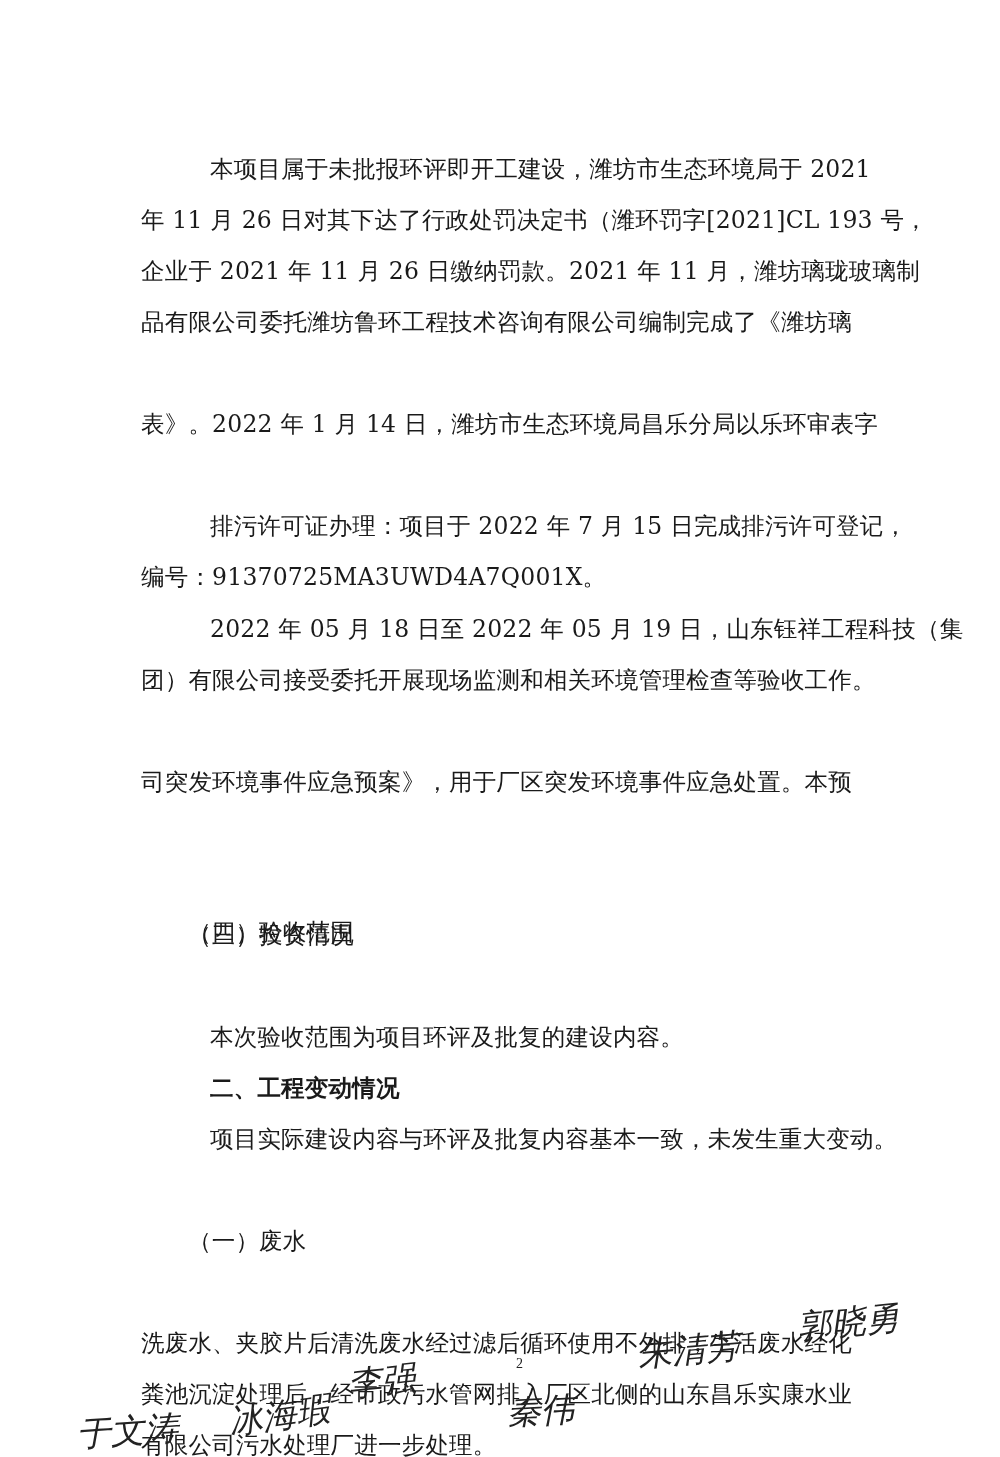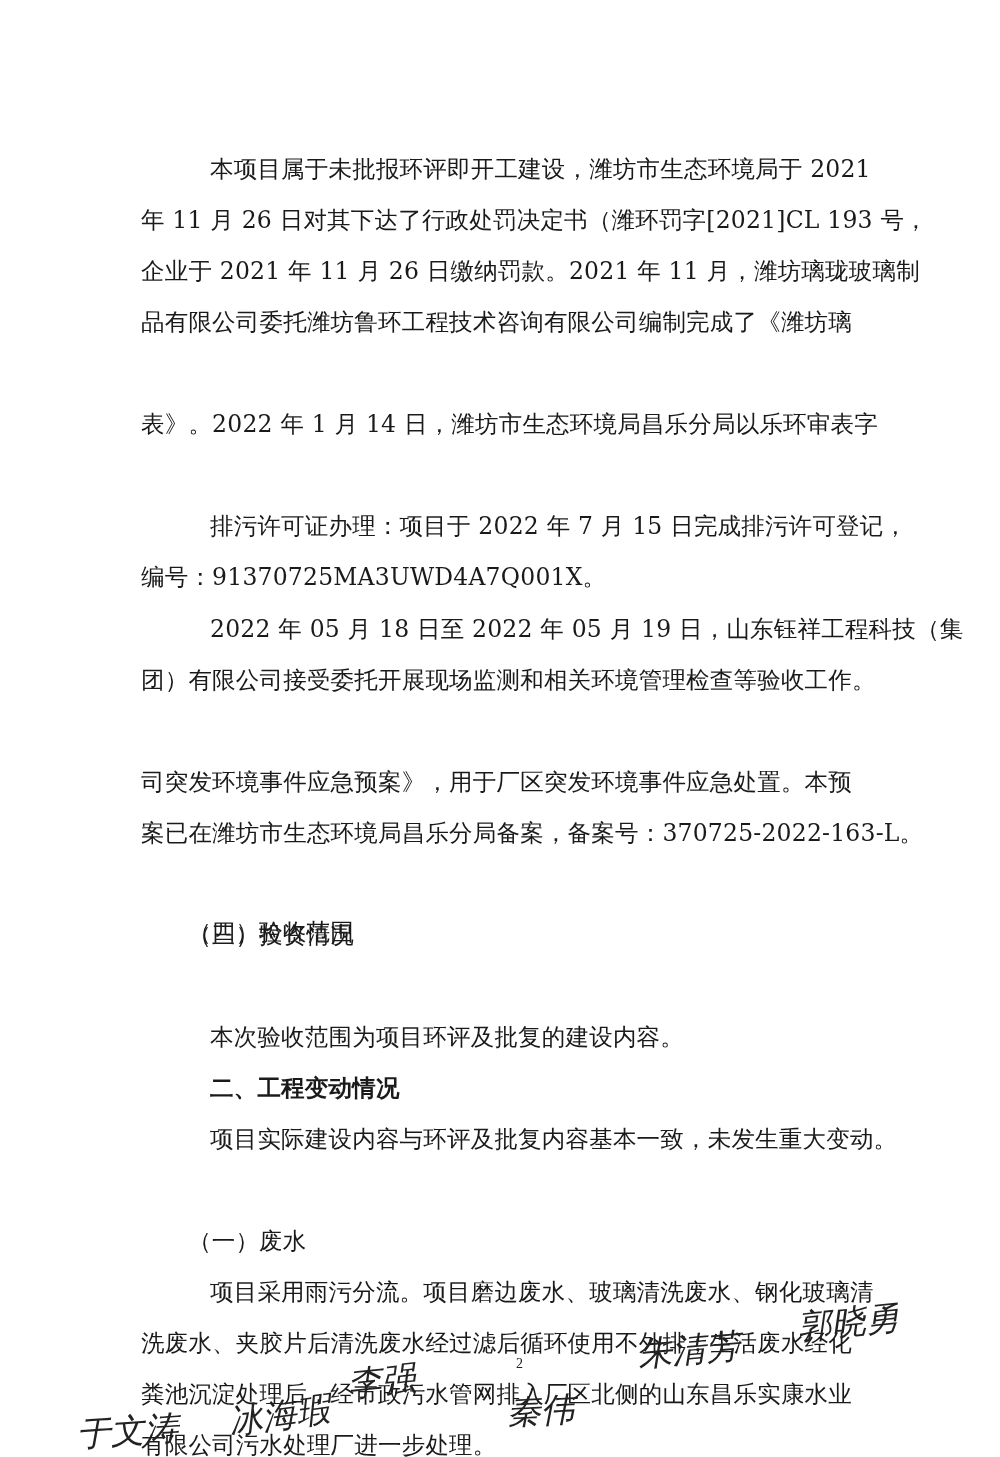--- a/index.html
+++ b/index.html
@@ -24,28 +24,26 @@
   <div class="line indent" style="top:154px">本项目属于未批报环评即开工建设，潍坊市生态环境局于 2021</div>
   <div class="line" style="top:205px">年 11 月 26 日对其下达了行政处罚决定书（潍环罚字[2021]CL 193 号，</div>
   <div class="line" style="top:256px">企业于 2021 年 11 月 26 日缴纳罚款。2021 年 11 月，潍坊璃珑玻璃制</div>
   <div class="line" style="top:307px">品有限公司委托潍坊鲁环工程技术咨询有限公司编制完成了《潍坊璃</div>
   <div class="line" style="top:409px">表》。2022 年 1 月 14 日，潍坊市生态环境局昌乐分局以乐环审表字</div>
   <div class="line indent" style="top:511px">排污许可证办理：项目于 2022 年 7 月 15 日完成排污许可登记，</div>
   <div class="line" style="top:562px">编号：91370725MA3UWD4A7Q001X。</div>
   <div class="line indent" style="top:614px">2022 年 05 月 18 日至 2022 年 05 月 19 日，山东钰祥工程科技（集</div>
   <div class="line" style="top:665px">团）有限公司接受委托开展现场监测和相关环境管理检查等验收工作。</div>
   <div class="line" style="top:767px">司突发环境事件应急预案》，用于厂区突发环境事件应急处置。本预</div>
-  <div class="line" style="top:818px">案已在潍坊市生态环境局昌乐分局备案，备案号：370725-2022-163-L。</div>
   <div class="line sec" style="top:920px">（三）投资情况</div>
   <div class="line sec" style="top:917px">（四）验收范围</div>
   <div class="line indent" style="top:1022px">本次验收范围为项目环评及批复的建设内容。</div>
   <div class="line indent bold" style="top:1073px">二、工程变动情况</div>
   <div class="line indent" style="top:1124px">项目实际建设内容与环评及批复内容基本一致，未发生重大变动。</div>
   <div class="line sec" style="top:1226px">（一）废水</div>
-  <div class="line indent" style="top:1277px">项目采用雨污分流。项目磨边废水、玻璃清洗废水、钢化玻璃清</div>
   <div class="line" style="top:1328px">洗废水、夹胶片后清洗废水经过滤后循环使用不外排；生活废水经化</div>
   <div class="line" style="top:1379px">粪池沉淀处理后，经市政污水管网排入厂区北侧的山东昌乐实康水业</div>
   <div class="line" style="top:1430px">有限公司污水处理厂进一步处理。</div>
 </div>
 
 <div class="pagenum">2</div>
 
 <div class="sigs">
   <span class="sig" style="left:78px; top:112px; transform:rotate(-4deg);">于文涛</span>
   <span class="sig" style="left:232px; top:100px; transform:rotate(-8deg);">冰海瑕</span>

